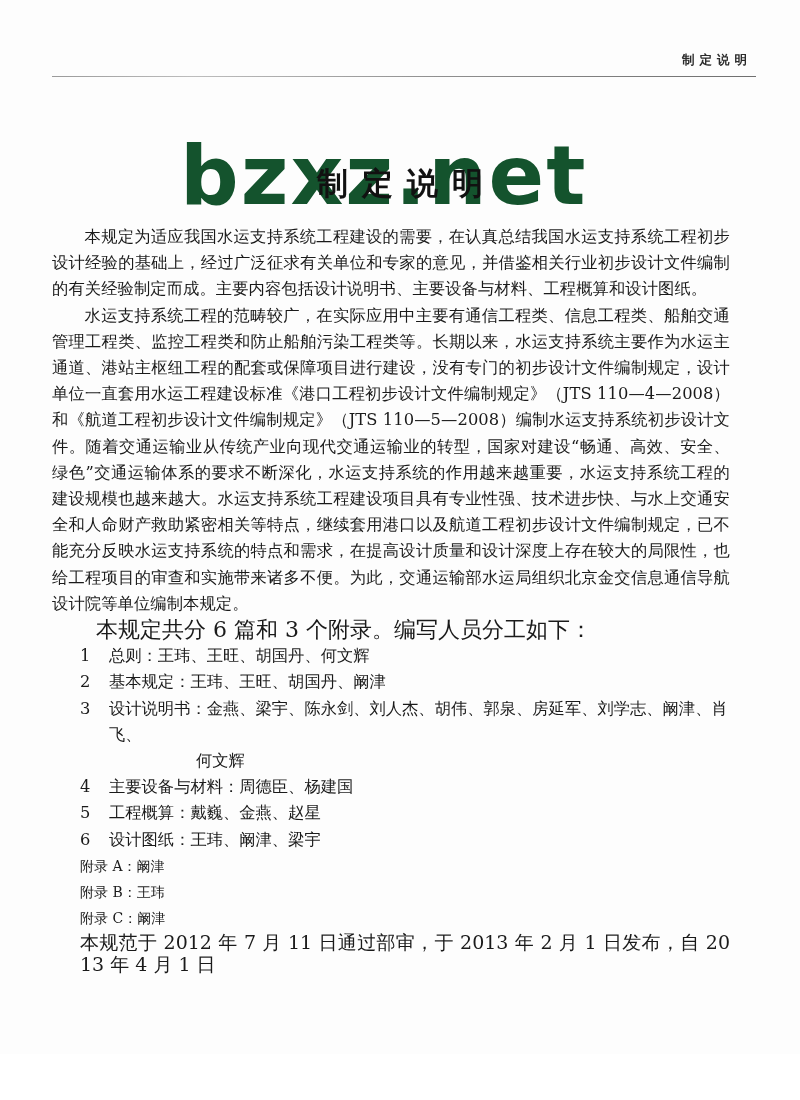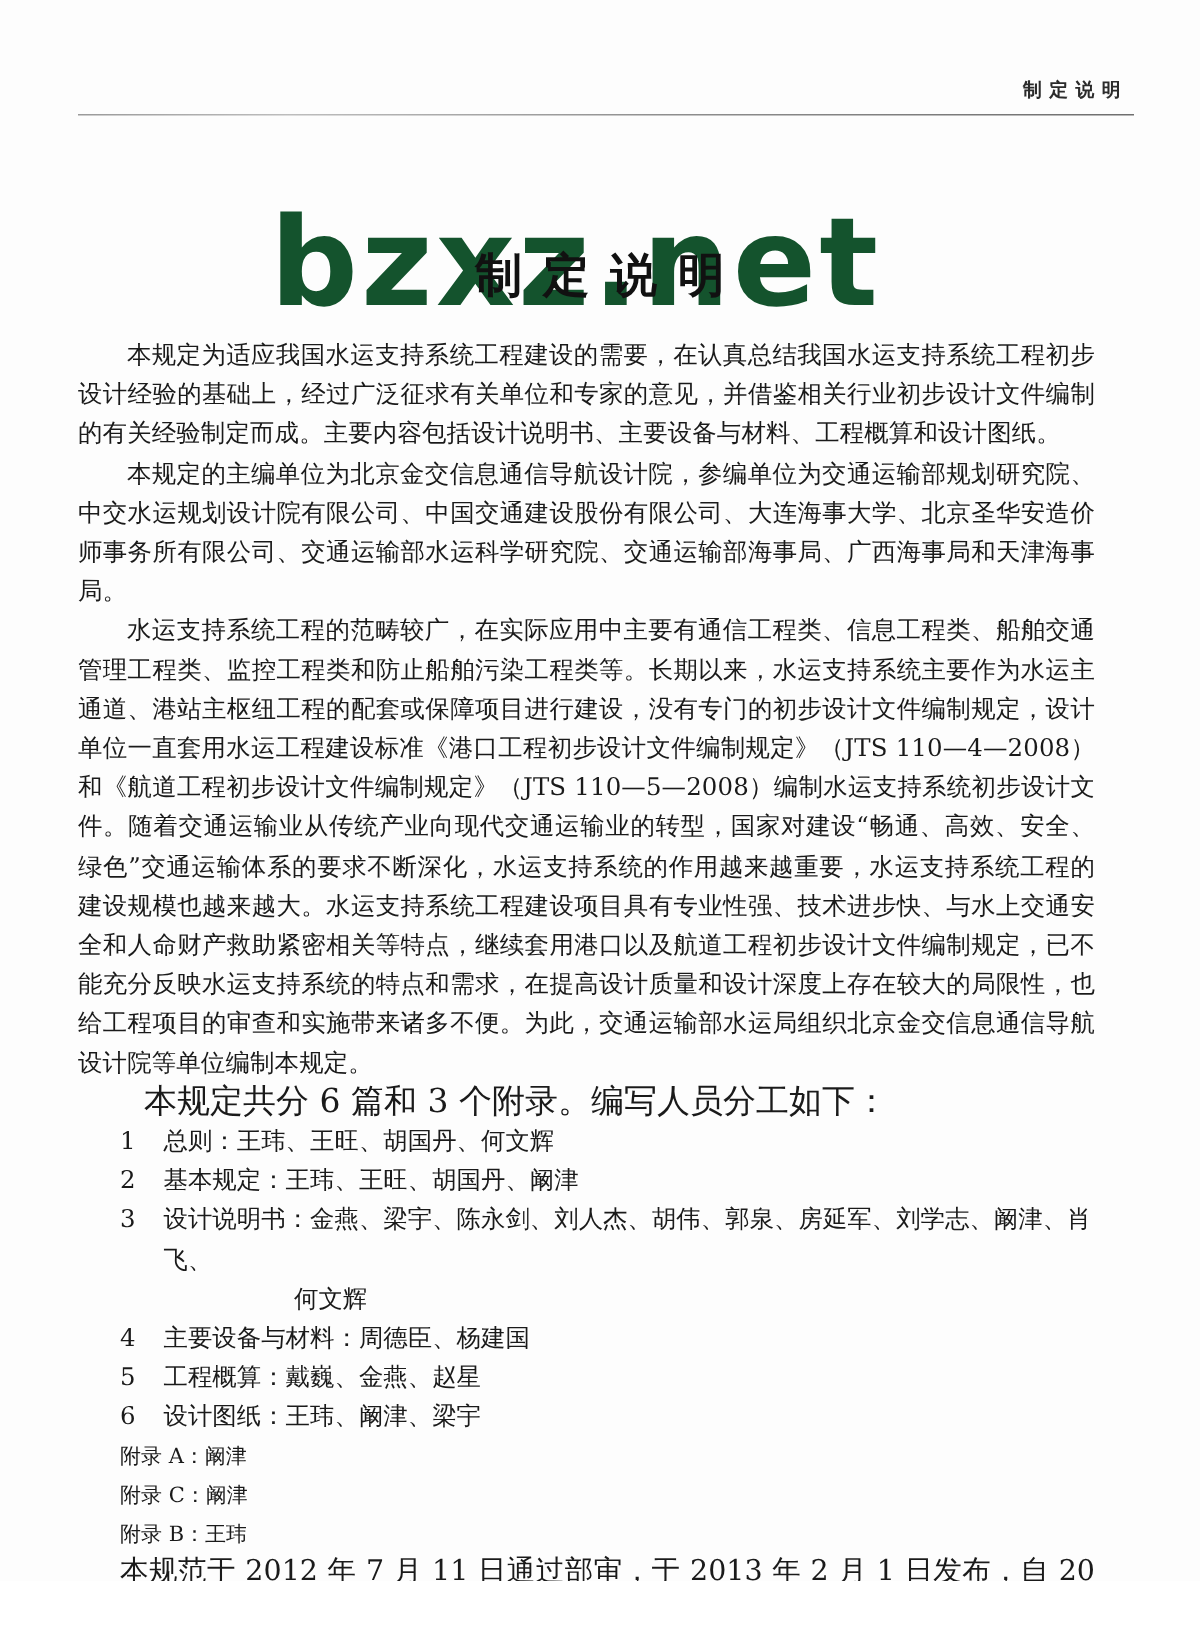--- a/index.html
+++ b/index.html
@@ -138,21 +138,20 @@
     <div class="header-rule"></div>
   </div>
 
   <div class="watermark">bzxz.net</div>
 
   <div class="doc-title">制定说明</div>
 
   <div class="body">
 
     <p class="para">本规定为适应我国水运支持系统工程建设的需要，在认真总结我国水运支持系统工程初步设计经验的基础上，经过广泛征求有关单位和专家的意见，并借鉴相关行业初步设计文件编制的有关经验制定而成。主要内容包括设计说明书、主要设备与材料、工程概算和设计图纸。</p>
-    <p class="para">本规定的主编单位为北京金交信息通信导航设计院，参编单位为交通运输部规划研究院、中交水运规划设计院有限公司、中国交通建设股份有限公司、大连海事大学、北京圣华安造价师事务所有限公司、交通运输部水运科学研究院、交通运输部海事局、广西海事局和天津海事局。</p>
     <p class="para">水运支持系统工程的范畴较广，在实际应用中主要有通信工程类、信息工程类、船舶交通管理工程类、监控工程类和防止船舶污染工程类等。长期以来，水运支持系统主要作为水运主通道、港站主枢纽工程的配套或保障项目进行建设，没有专门的初步设计文件编制规定，设计单位一直套用水运工程建设标准《港口工程初步设计文件编制规定》（JTS 110—4—2008）和《航道工程初步设计文件编制规定》（JTS 110—5—2008）编制水运支持系统初步设计文件。随着交通运输业从传统产业向现代交通运输业的转型，国家对建设“畅通、高效、安全、绿色”交通运输体系的要求不断深化，水运支持系统的作用越来越重要，水运支持系统工程的建设规模也越来越大。水运支持系统工程建设项目具有专业性强、技术进步快、与水上交通安全和人命财产救助紧密相关等特点，继续套用港口以及航道工程初步设计文件编制规定，已不能充分反映水运支持系统的特点和需求，在提高设计质量和设计深度上存在较大的局限性，也给工程项目的审查和实施带来诸多不便。为此，交通运输部水运局组织北京金交信息通信导航设计院等单位编制本规定。</p>
 
     <div class="lead-line">本规定共分 6 篇和 3 个附录。编写人员分工如下：</div>
 
     <div class="list">
 
       <div class="list-row">
         <span class="list-num">1</span>
         <span class="list-text">总则：王玮、王旺、胡国丹、何文辉</span>
       </div>
@@ -179,20 +178,20 @@
       </div>
 
       <div class="list-row">
         <span class="list-num">6</span>
         <span class="list-text">设计图纸：王玮、阚津、梁宇</span>
       </div>
 
     </div>
 
     <div class="appendix-row">附录 A：阚津</div>
+    <div class="appendix-row">附录 B：王玮</div>
     <div class="appendix-row">附录 C：阚津</div>
-    <div class="appendix-row">附录 B：王玮</div>
 
     <div class="tail">本规范于 2012 年 7 月 11 日通过部审，于 2013 年 2 月 1 日发布，自 2013 年 4 月 1 日</div>
 
   </div>
 
 </div>
 
 </body></html>

